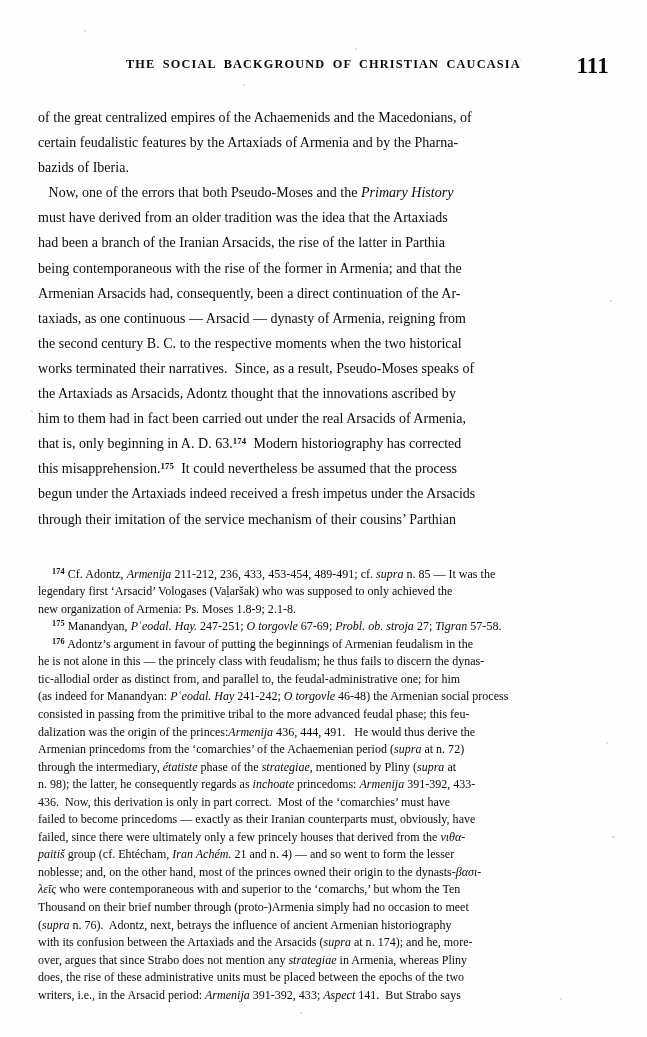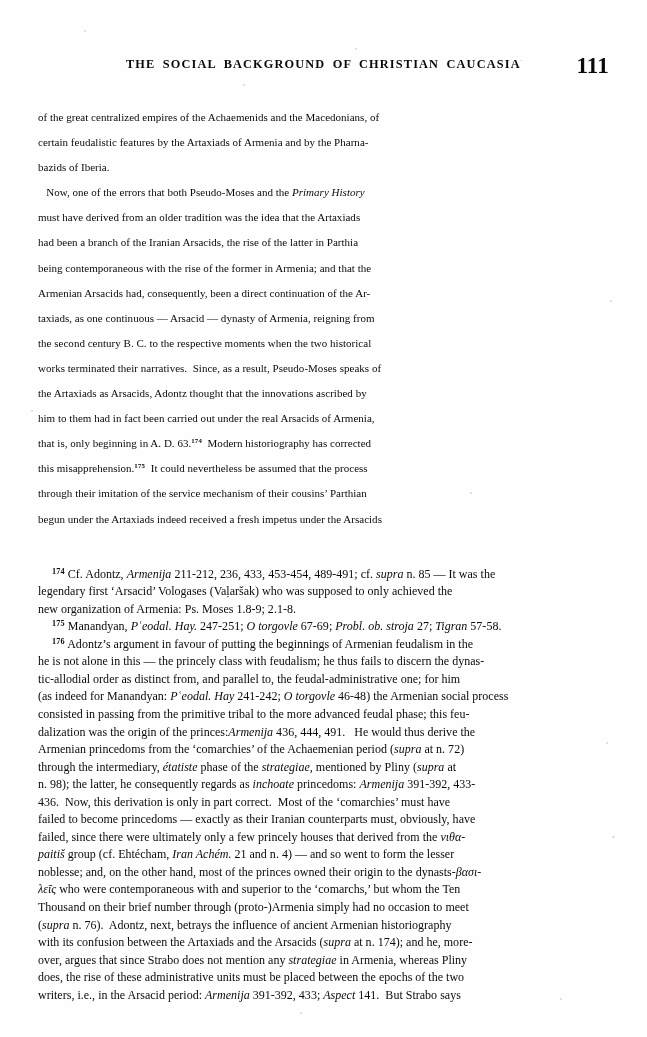--- a/index.html
+++ b/index.html
@@ -58,21 +58,21 @@
     top: -4px;
     font-size: 23px;
     font-weight: 700;
     letter-spacing: 0.2px;
   }
   
   .body-block {
     margin-top: 30px;
   }
   .bodyline {
-    font-size: 11px;
+    font-size: 14px;
     line-height: 25.1px;
     text-align: justify;
     white-space: pre;
     letter-spacing: 0.02px;
   }
   .bodyline i {
     font-style: italic;
   }
   sup {
     font-size: 0.62em;
@@ -143,22 +143,22 @@
           <div class="bodyline">had been a branch of the Iranian Arsacids, the rise of the latter in Parthia</div>
           <div class="bodyline">being contemporaneous with the rise of the former in Armenia; and that the</div>
           <div class="bodyline">Armenian Arsacids had, consequently, been a direct continuation of the Ar-</div>
           <div class="bodyline">taxiads, as one continuous — Arsacid — dynasty of Armenia, reigning from</div>
           <div class="bodyline">the second century B. C. to the respective moments when the two historical</div>
           <div class="bodyline">works terminated their narratives.  Since, as a result, Pseudo-Moses speaks of</div>
           <div class="bodyline">the Artaxiads as Arsacids, Adontz thought that the innovations ascribed by</div>
           <div class="bodyline">him to them had in fact been carried out under the real Arsacids of Armenia,</div>
           <div class="bodyline">that is, only beginning in A. D. 63.<sup>174</sup>  Modern historiography has corrected</div>
           <div class="bodyline">this misapprehension.<sup>175</sup>  It could nevertheless be assumed that the process</div>
+          <div class="bodyline">begun under the Artaxiads indeed received a fresh impetus under the Arsacids</div>
           <div class="bodyline">through their imitation of the service mechanism of their cousins’ Parthian</div>
-          <div class="bodyline">begun under the Artaxiads indeed received a fresh impetus under the Arsacids</div>
         </div>
       </div>
 
     <div class="footnotes">
         <div>
           <div class="fnline fn-first"><sup>174</sup> Cf. Adontz, <i>Armenija</i> 211-212, 236, 433, 453-454, 489-491; cf. <i>supra</i> n. 85 — It was the</div>
           <div class="fnline">legendary first ‘Arsacid’ Vologases (Vaḷaršak) who was supposed to only achieved the</div>
           <div class="fnline">new organization of Armenia: Ps. Moses 1.8-9; 2.1-8.</div>
         </div>
         <div>

